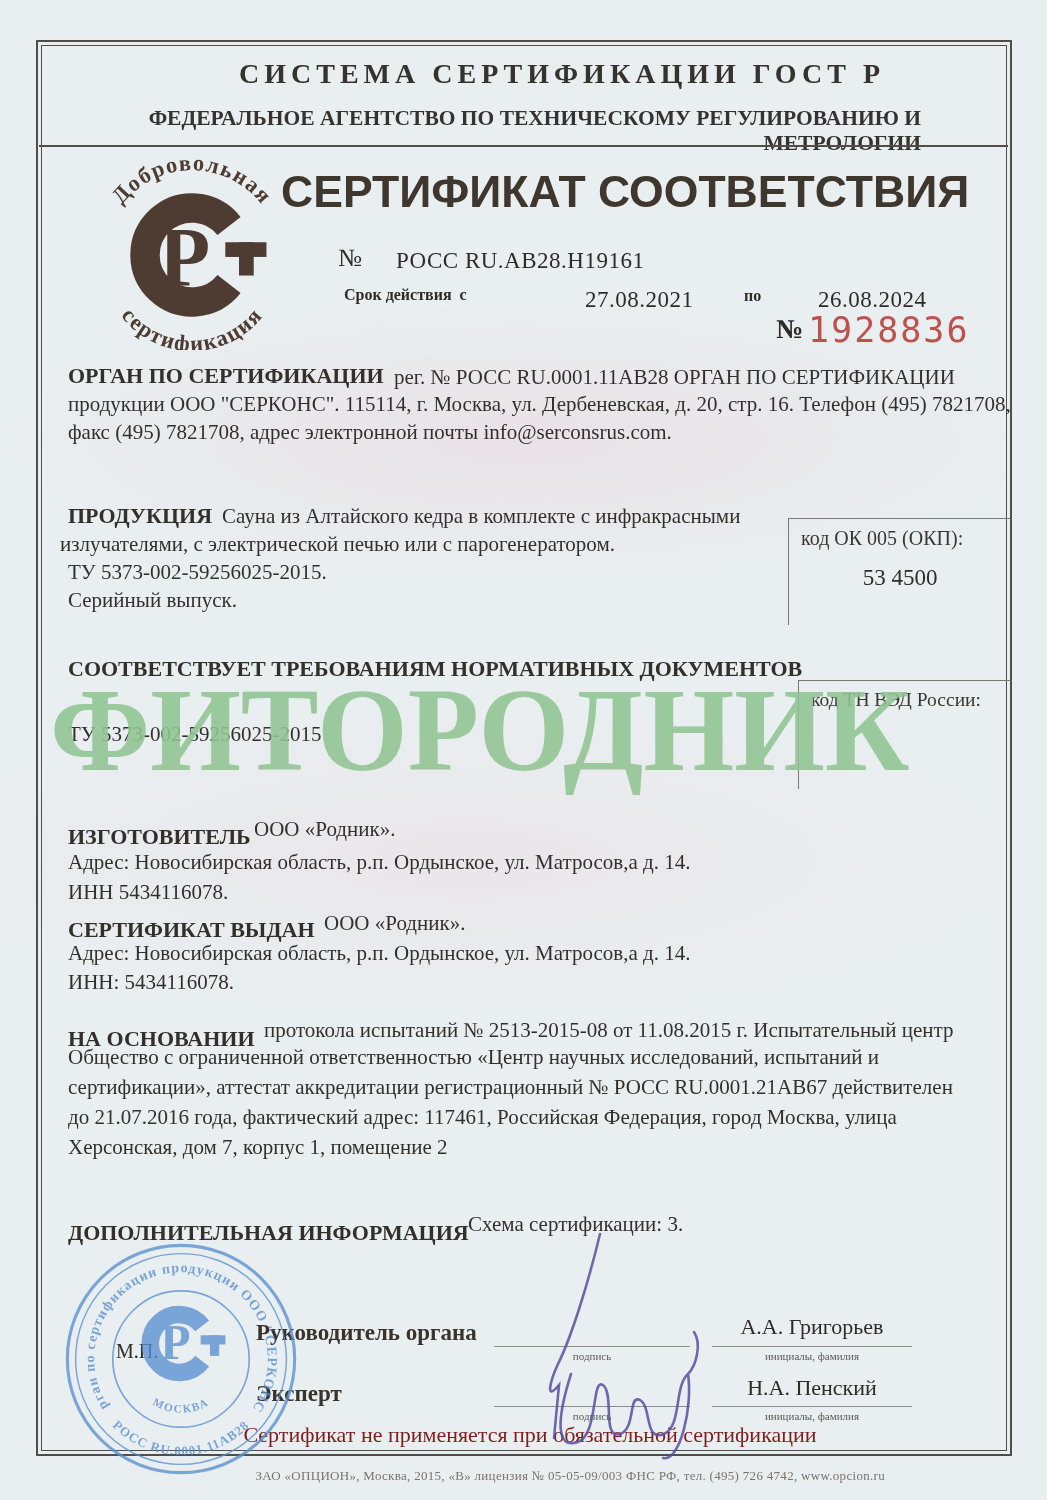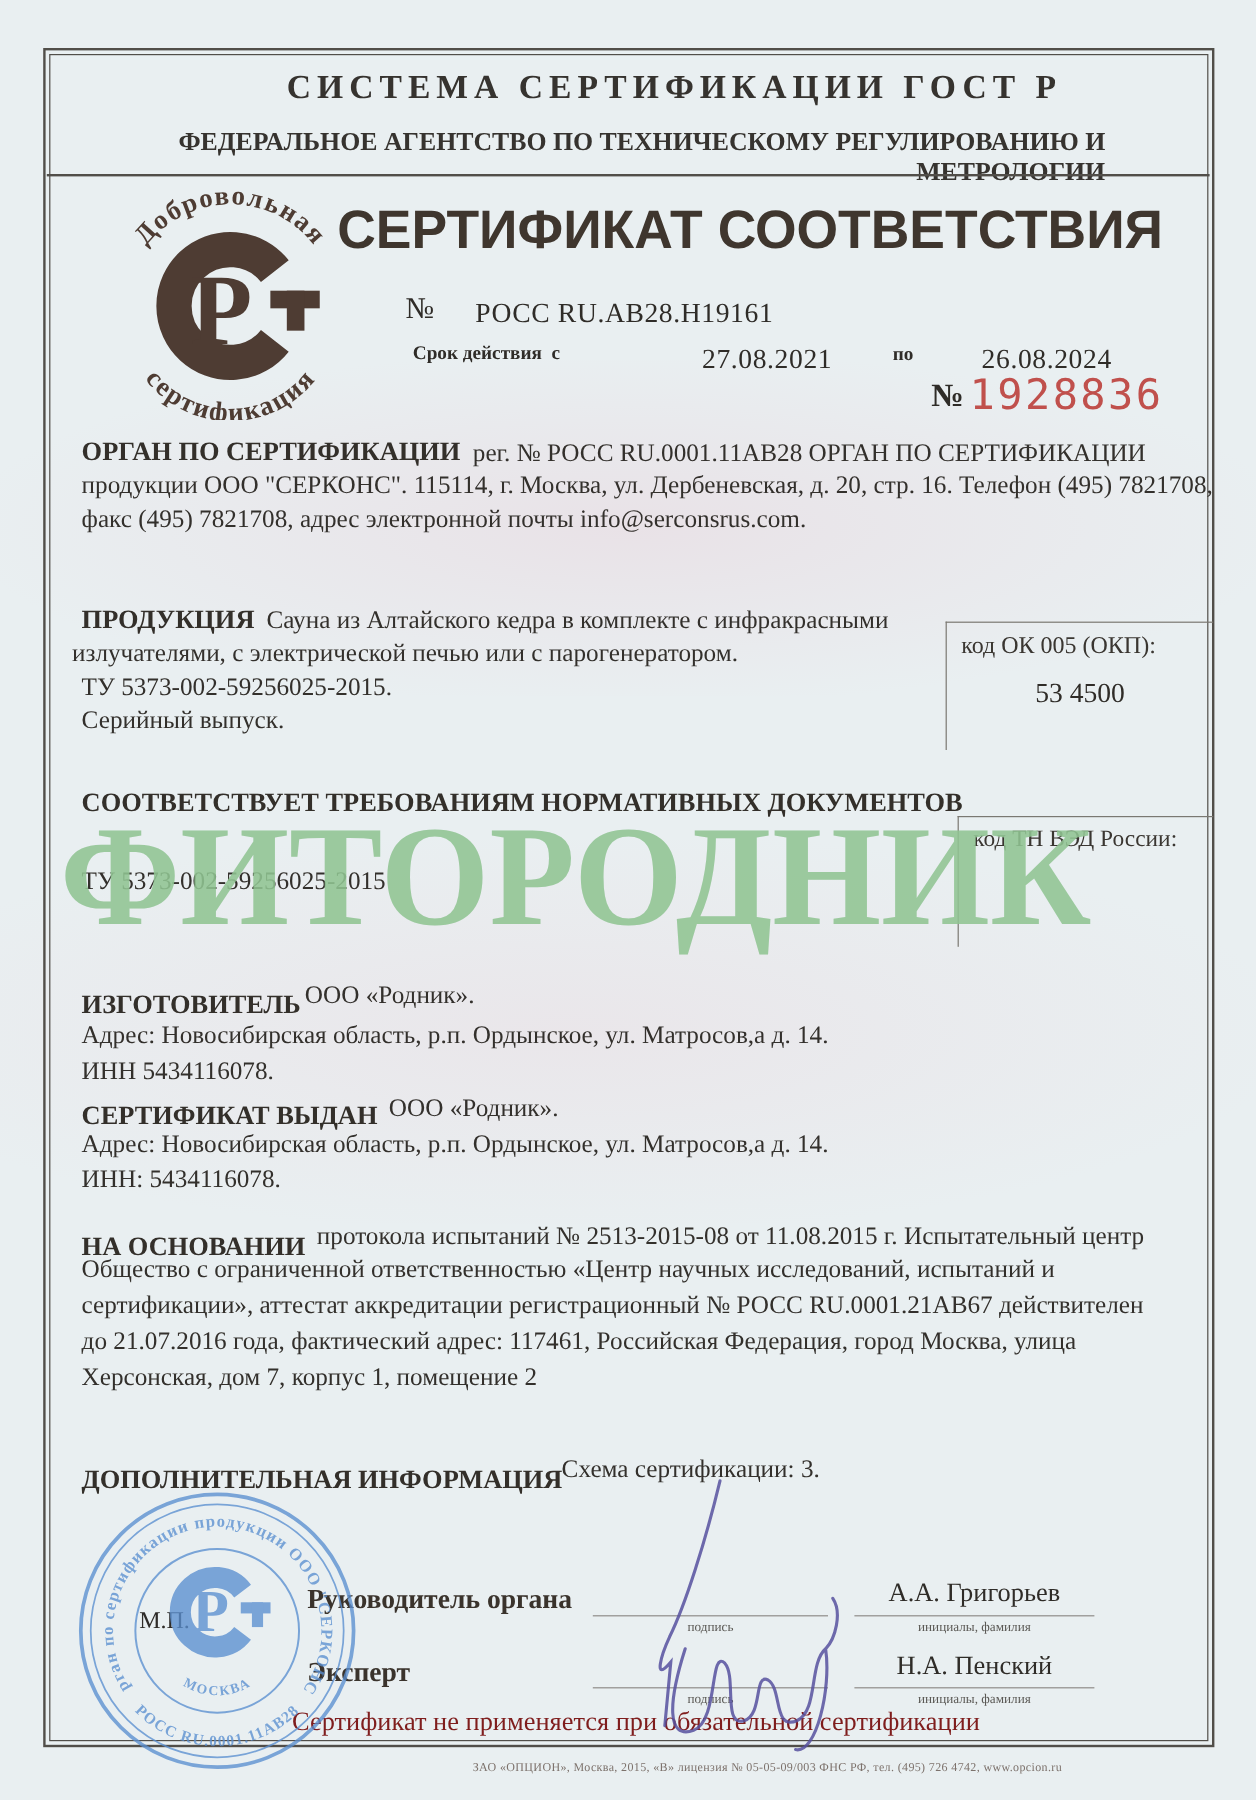--- a/index.html
+++ b/index.html
@@ -42,21 +42,21 @@
     font-size:119px;font-weight:bold;line-height:1.05;white-space:nowrap;
     color:rgba(144,196,146,.88);letter-spacing:0px;
     transform:scaleX(.98);transform-origin:left;
   }
   .siglabel{font-weight:bold;font-size:23px;color:#3a332c;white-space:nowrap;}
   .sigline{border-bottom:1.5px solid #8f8d89;height:0;}
   .caption{font-size:11px;color:#5b5955;text-align:center;}
   .name{font-size:22px;text-align:center;white-space:nowrap;}
   .footnote{font-size:22px;color:#7f1d1d;}
   .mp{font-size:20px;color:#2e2b28;z-index:3;}
-  .imprint{top:1468px;font-size:10px;color:#7d726c;letter-spacing:.3px;}
+  .imprint{top:1468px;font-size:13px;color:#7d726c;letter-spacing:.3px;}
   svg text{font-family:"Liberation Serif",serif;}
 </style>
 </head>
 <body>
 
 <div class="tint" style="left:0;top:300px;width:1047px;height:280px;background:radial-gradient(ellipse at 50% 50%, rgba(233,196,208,.30), rgba(233,196,208,0) 75%);"></div>
 <div class="tint" style="left:0;top:700px;width:1047px;height:320px;background:radial-gradient(ellipse at 45% 50%, rgba(236,205,214,.26), rgba(236,205,214,0) 75%);"></div>
 
 <div class="frame-outer">
   <div class="frame-inner"></div>

